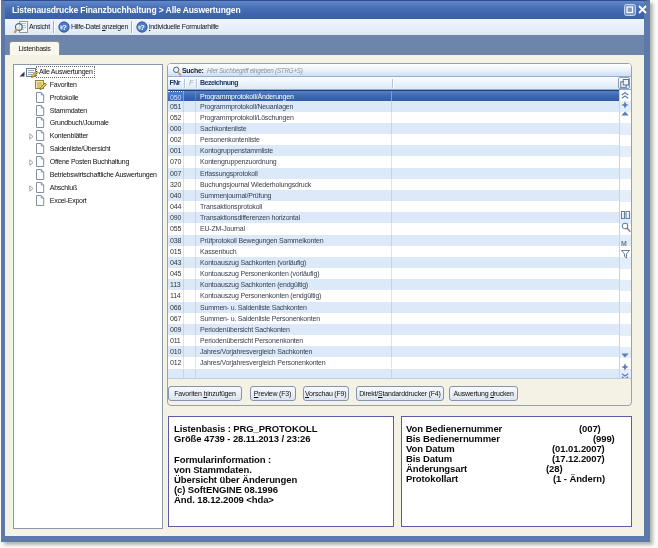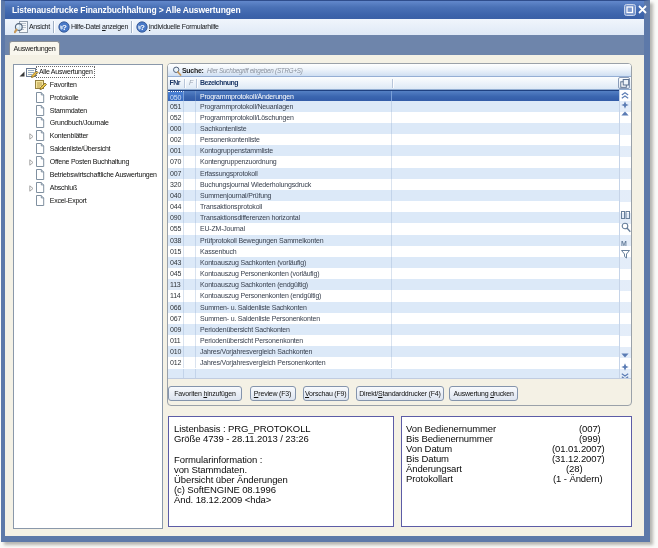--- a/index.html
+++ b/index.html
@@ -44,21 +44,21 @@
 .row.sel { background:linear-gradient(180deg,#5480c4 0%,#3b66b0 55%,#335ca8 100%); color:#fff; border-top:1px solid #1e4080; }
 .row.sel .c1 { background:linear-gradient(180deg,#4a80d4,#3668bc); border-top:1px dotted #fff; border-right-color:#7aa0d8; color:#cfe0f8 !important; }
 .row.sel .c3 { border-right-color:#7aa0d8; }
 #strip { position:absolute; left:451px; top:26px; width:12px; height:288.5px;
   background:repeating-linear-gradient(180deg, rgba(255,255,255,0.92) 0px, rgba(255,255,255,0.92) 11.16px, rgba(223,234,248,0.85) 11.16px, rgba(223,234,248,0.85) 22.32px); border-left:1px solid #c6d4e8; }
 #hbtn { position:absolute; left:450px; top:13.5px; width:12.5px; height:12px; background:linear-gradient(180deg,#fcfdfe,#dfe8f4); border:1px solid #8a9cb8; border-radius:2px; }
 .sic { position:absolute; left:1.5px; }
 .btn { position:absolute; top:322.5px; height:15px; background:linear-gradient(180deg,#f8fafd 0%,#e9eef6 55%,#dde4ef 100%);
   border:1px solid #8494ac; border-radius:3px; font-size:7px; letter-spacing:-0.2px; color:#10100f; text-align:center; line-height:13px; white-space:nowrap; }
 .panel { position:absolute; background:#fff; border:1px solid #5c5ca6; font-size:9.5px; letter-spacing:-0.1px; color:#0a0a0a; }
-.panel .ln { position:relative; height:10.2px; line-height:10.2px; white-space:pre; }
+.panel .ln { position:relative; height:10.2px; line-height:10.2px; white-space:pre;font-weight:bold; }
 u { text-decoration:underline; }
 </style></head>
 <body>
 <div id="frame"></div>
 <div id="titlebar">Listenausdrucke Finanzbuchhaltung &gt; Alle Auswertungen</div>
 <svg class="ab" style="left:624px;top:4px" width="13" height="12" viewBox="0 0 13 12">
   <rect x="0.5" y="0.5" width="11" height="11" rx="2" fill="#7a97cc" stroke="#c8d4ea"></rect>
   <rect x="3" y="3" width="5.5" height="5.5" fill="none" stroke="#fff" stroke-width="1.2"></rect>
 </svg>
 <svg class="ab" style="left:638px;top:5px" width="9" height="9" viewBox="0 0 9 9">
@@ -86,21 +86,21 @@
   <span class="ab" style="left:131px">
       <svg width="12" height="12" viewBox="0 0 12 12" style="position:absolute;top:2px">
         <circle cx="6" cy="6" r="5.2" fill="#4a7ac8" stroke="#2a4c8c" stroke-width="0.8"></circle>
         <path d="M3.2 8.8 A5.2 5.2 0 0 1 2.2 4.2 L4.8 5.4 A2.6 2.6 0 0 0 5 7.6 z" fill="#d8e6f6" fill-opacity="0.85"></path>
         <text x="6.4" y="9" font-size="8" font-weight="bold" fill="#fff" text-anchor="middle" font-family="Liberation Sans">?</text>
       </svg>
     </span>
   <span class="tbt" style="left:144px"><u>i</u>ndividuelle Formularhilfe</span>
 </div>
 <div id="tabstrip"></div>
-<div id="tab">Auswertungen</div>
+<div id="tab">Listenbasis</div>
 <div id="content"></div>
 <div id="tree">
 <div class="titem" style="top:1px">
       <span class="ab" style="left:4.5px;top:5px"><svg width="6" height="6">
           <path d="M5.5 0.5 v5 h-5 z" fill="#3a3a3a"></path>
         </svg></span>
       <span class="ab" style="left:12px;top:1px"><svg width="13" height="11" viewBox="0 0 13 11">
           <rect x="0.5" y="1.5" width="9" height="8" fill="#fdfdf4" stroke="#6a7a94"></rect>
           <path d="M2 3.5 h6 M2 5.5 h6 M2 7.5 h4" stroke="#88a0c0" stroke-width="0.9"></path>
           <path d="M6 8.5 L10.5 4 L12 5.5 L7.5 10 L5.5 10.5 z" fill="#f0c040" stroke="#7a6020" stroke-width="0.8"></path>
@@ -414,18 +414,18 @@
 <div class="ln">Größe 4739 - 28.11.2013 / 23:26</div>
 <div class="ln"></div>
 <div class="ln">Formularinformation :</div>
 <div class="ln">von Stammdaten.</div>
 <div class="ln">Übersicht über Änderungen</div>
 <div class="ln">(c) SoftENGINE 08.1996</div>
 <div class="ln">Änd. 18.12.2009 &lt;hda&gt;</div>
 </div>
 <div class="panel" style="left:401px;top:415.5px;width:230.5px;height:111px;padding:7px 0 0 4px">
 <div class="ln">Von Bedienernummer<span class="ab" style="left:173px">(007)</span></div>
-<div class="ln">Bis Bedienernummer<span class="ab" style="left:173px">(999)</span></div>
+<div class="ln">Bis Bedienernummer<span class="ab" style="left:187px">(999)</span></div>
 <div class="ln">Von Datum<span class="ab" style="left:146px">(01.01.2007)</span></div>
-<div class="ln">Bis Datum<span class="ab" style="left:146px">(31.12.2007)</span></div>
-<div class="ln">Änderungsart<span class="ab" style="left:160px">(28)</span></div>
+<div class="ln">Bis Datum<span class="ab" style="left:146px">(17.12.2007)</span></div>
+<div class="ln">Änderungsart<span class="ab" style="left:140px">(28)</span></div>
 <div class="ln">Protokollart<span class="ab" style="left:147px">(1 - Ändern)</span></div>
 </div>
 
 </body></html>

